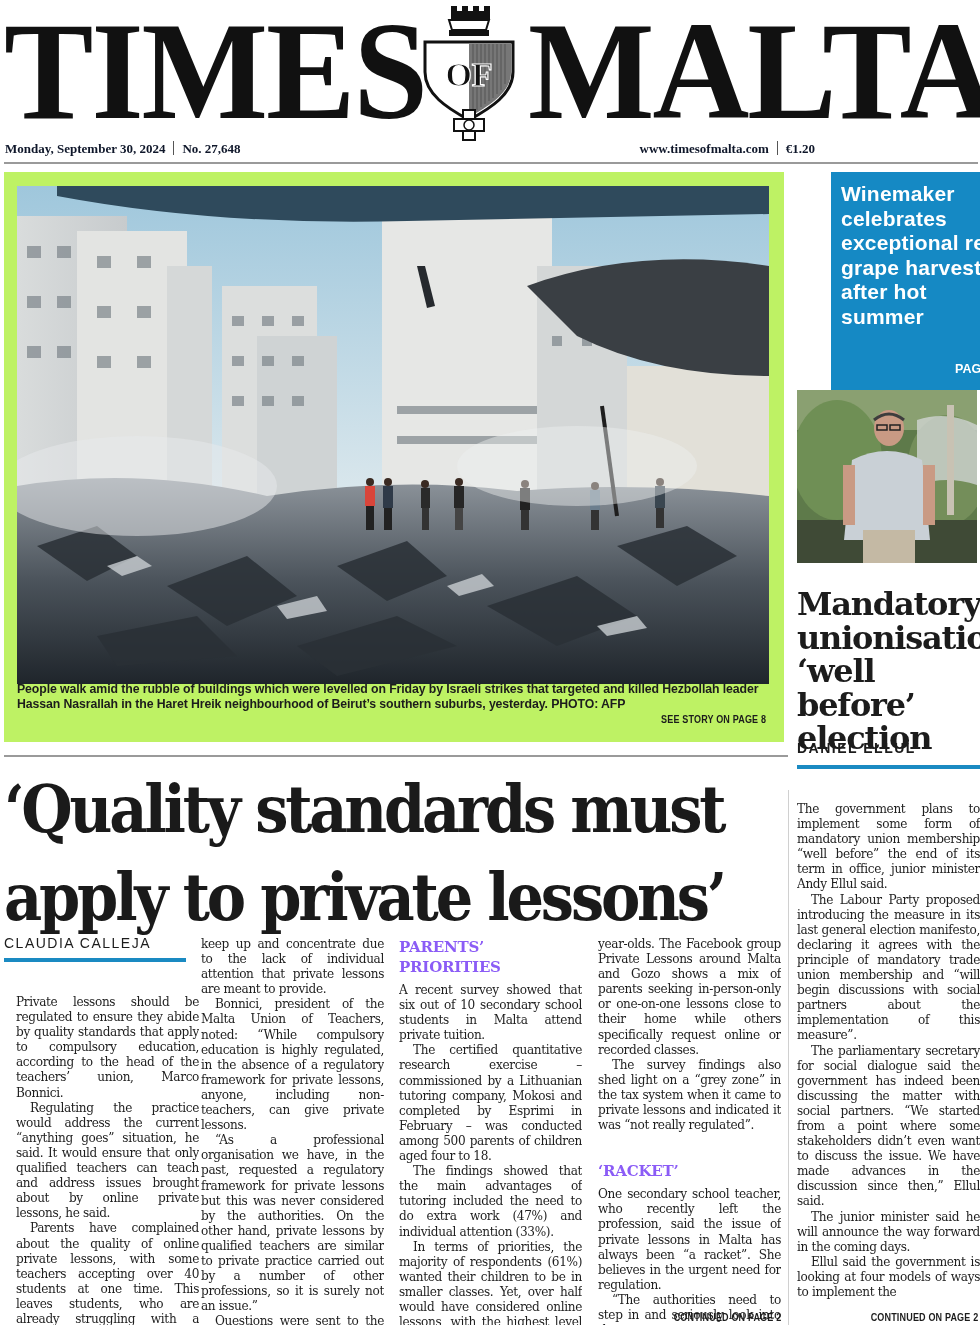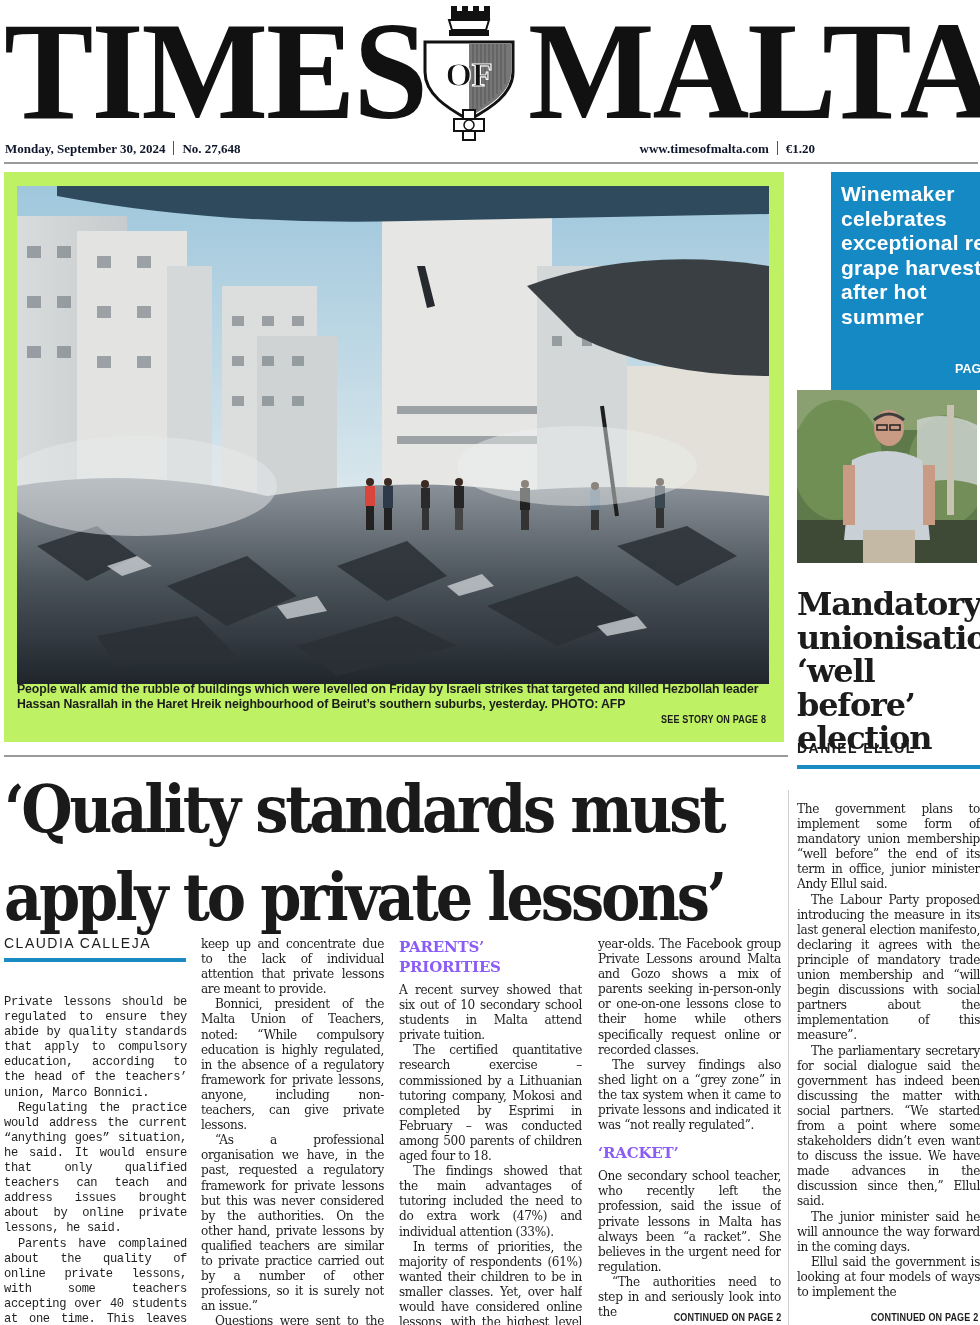--- a/index.html
+++ b/index.html
@@ -54,28 +54,28 @@
 
   
   .main-headline { position: absolute; left: 4px; top: 766px; width: 790px; font-family: "DejaVu Serif", serif;
     font-weight: bold; font-size: 59px; line-height: 80px; letter-spacing: -3.2px; color: #1a1a1a; transform: scaleY(1.1); transform-origin: top left; }
 
   .byline { position: absolute; left: 4px; top: 935px; font-family: "Liberation Sans", sans-serif; font-weight: normal;
     font-size: 14px; letter-spacing: 1.5px; color: #1c1c1c; }
   .byline-rule { position: absolute; left: 4px; top: 958px; width: 182px; height: 4px; background: #1a8ac2; }
 
   .col { position: absolute; top: 937px; width: 183px; height: 388px; overflow: hidden; }
-  .col1 { left: 4px; top: 995px; height: 330px; font-family: Liberation Mono, monospace; }
+  .col1 { left: 16px; top: 995px; height: 330px; }
   .col2 { left: 201px; }
   .col3 { left: 399px; }
   .col4 { left: 598px; }
 
   .subhead { font-family: "DejaVu Serif", serif; font-weight: bold; font-size: 15px; line-height: 20px; color: #8b5cf6;
     letter-spacing: -0.2px; margin-bottom: 6px; }
-  .subhead.racket { margin-top: 10px; margin-bottom: 6px; }
+  .subhead.racket { margin-top: 28px; margin-bottom: 6px; }
   .col-divider { position: absolute; left: 788px; top: 790px; width: 1px; height: 535px; background: #d0d0d0; }
 </style>
 </head>
 <body>
 
 <header class="masthead">
   <div class="mast-word mast-left">TIMES</div>
   <svg class="crest" viewBox="0 0 104 142">
 
     <path d="M34 6 h6 v5 h5 v-5 h6 v5 h5 v-5 h6 v5 h5 v-5 h6 v14 h-39 z" fill="#111"></path>

